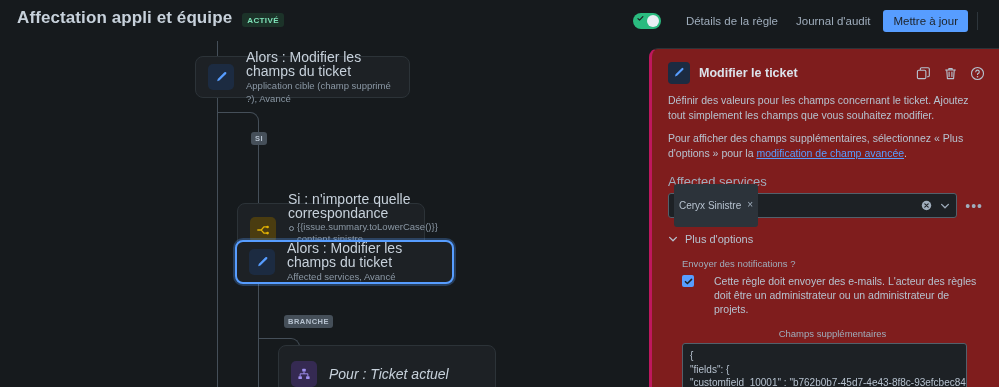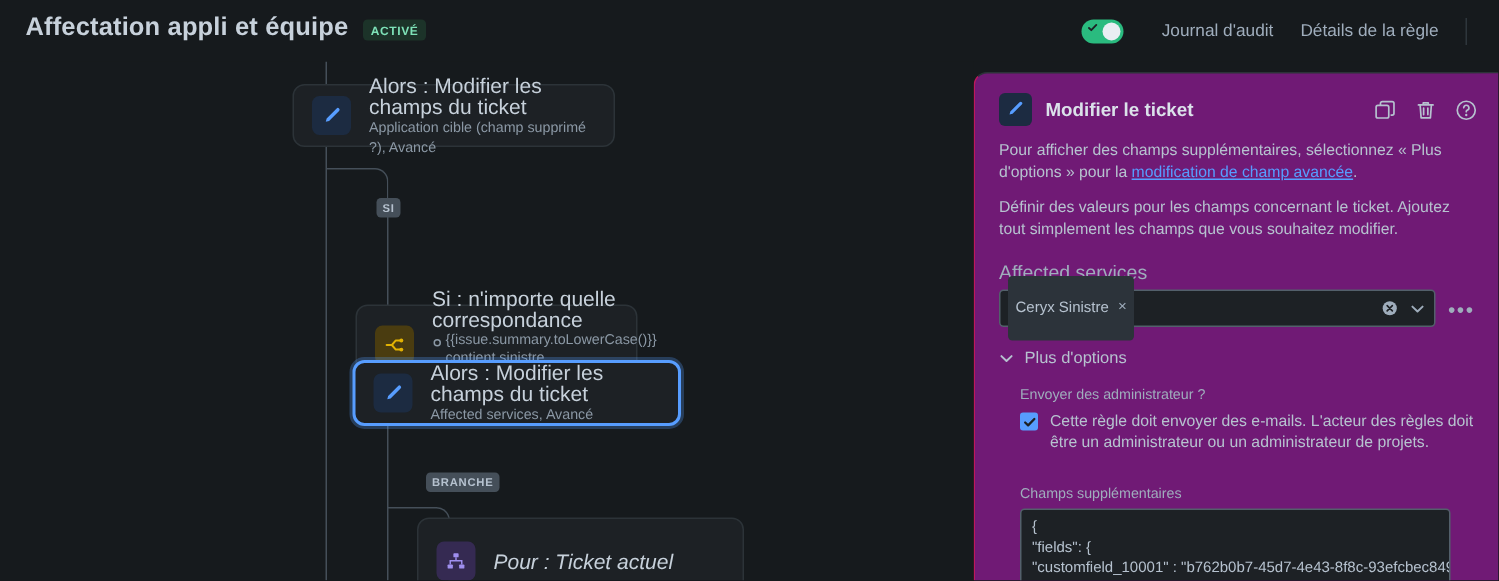--- a/index.html
+++ b/index.html
@@ -101,23 +101,23 @@
   }
   .flag {
     position: absolute; font-size: 7.5px; font-weight: 700; letter-spacing: .5px;
     color: #b6c2cf; background: #454f59; border-radius: 3px;
     padding: 2px 4px 2px 4px;
   }
 
   
   #panel {
     position: absolute; left: 649px; top: 48px; width: 350px; height: 339px;
-    background: #701a75;
+    background: #7f1d1d;
     border-top: 1px solid #2c3338;
-    border-left: 1px solid #be185d;
+    border-left: 3px solid #be185d;
     border-top-left-radius: 9px;
     overflow: hidden;
   }
   #panel-head {
     display: flex; align-items: center; padding: 13px 14px 0 16px;
   }
   #panel-head .node-icon { width: 22px; height: 22px; border-radius: 4px; margin-right: 9px; }
   #panel-title { font-size: 12.5px; color: #dbe2ea; font-weight: 700; flex: 1; }
   .head-icons { display: flex; align-items: center; gap: 12px; }
   .head-icons span { cursor: pointer; display: flex; }
@@ -144,28 +144,28 @@
     font-size: 10px; color: #b6c2cf;
   }
   .chip .x { color: #9fadbc; font-size: 10px; cursor: pointer; line-height: 1; }
   .sel-actions { margin-left: auto; display: flex; align-items: center; gap: 8px; }
   .dots { font-size: 14px; color: #9fadbc; letter-spacing: 1px; cursor: pointer; line-height: 10px; }
   .more-opts {
     margin-top: 15px; display: flex; align-items: center; gap: 7px;
     font-size: 11px; color: #b6c2cf; cursor: pointer;
   }
   .sub-label { font-size: 9.5px; color: #9fadbc; margin-top: 13px; margin-left: 14px; }
-  .cb-row { display: flex; gap: 8px; margin-top: 5px; margin-left: 14px; }
+  .cb-row { display: flex; gap: 20px; margin-top: 5px; margin-left: 14px; }
   .cbox {
     width: 12px; height: 12px; border-radius: 2px; background: #579dff;
     flex: none; margin-top: 1px; display: flex; align-items: center; justify-content: center;
     cursor: pointer;
   }
   .cb-text { font-size: 10.5px; color: #b6c2cf; line-height: 14px; }
-  .ta-label { font-size: 9.5px; color: #9fadbc; margin-top: 22px; margin-left: 14px; }
+  .ta-label { font-size: 9.5px; color: #9fadbc; margin-top: 12px; margin-left: 14px; text-align: center; }
   .ta {
     margin-left: 14px; margin-top: 4px; margin-right: 16px;
     height: 62px; background: #1d2125;
     border: 1px solid #53606b; border-radius: 3px;
     padding: 5px 7px; font-size: 10px; color: #b6c2cf;
     line-height: 13.5px; white-space: pre; overflow: hidden;
     font-family: "Liberation Sans", sans-serif;
   }
 </style>
 </head>
@@ -178,22 +178,23 @@
       <div id="page-title">Affectation appli et équipe</div>
       <div id="status-badge">ACTIVÉ</div>
     </div>
 
     <div id="topbar-right">
       <div class="toggle">
         <svg class="chk" viewBox="0 0 10 10">
           <path d="M1.4 5.2 L3.6 7.3 L8.4 2.3" stroke="#1d2125" stroke-width="1.8" fill="none" stroke-linecap="round" stroke-linejoin="round"></path>
         </svg>
       </div>
+      <div class="tb-link">Détails de la règle</div>
       <div class="tb-link">Journal d'audit</div>
-      <div class="tb-link">Détails de la règle</div>
+      <div class="tb-btn-primary">Mettre à jour</div>
       <div class="tb-sep"></div>
     </div>
   </div>
 
   <div id="canvas">
 
     <div class="vline" style="left:217px; top:0px; height:346px;"></div>
 
     <div class="conn" style="left:217px; top:71px; width:42px; height:30px; border-width:1px 1px 0 0; border-radius:0 9px 0 0; background:transparent;"></div>
 
@@ -290,24 +291,24 @@
           <svg width="15" height="15" viewBox="0 0 16 16">
             <circle cx="8" cy="8" r="6.4" stroke="#b6c2cf" stroke-width="1.2" fill="none"></circle>
             <path d="M6.2 6.2a1.85 1.85 0 1 1 2.3 1.9c-.4.15-.5.5-.5.9" stroke="#b6c2cf" stroke-width="1.2" fill="none" stroke-linecap="round"></path>
             <circle cx="8" cy="11.4" r=".85" fill="#b6c2cf"></circle>
           </svg>
         </span>
       </div>
     </div>
 
     <div class="pbody">
+      <div class="ptext">Définir des valeurs pour les champs concernant le ticket. Ajoutez tout simplement les champs que vous souhaitez modifier.</div>
       <div class="ptext">
         <span>Pour afficher des champs supplémentaires, sélectionnez « Plus d'options » pour la </span><span class="plink">modification de champ avancée</span><span>.</span>
       </div>
-      <div class="ptext">Définir des valeurs pour les champs concernant le ticket. Ajoutez tout simplement les champs que vous souhaitez modifier.</div>
 
 
       <div class="flabel">Affected services</div>
       <div class="field-row">
         <div class="select-box">
           <span class="chip">
             <span>Ceryx Sinistre</span>
             <span class="x">×</span>
           </span>
           <span class="sel-actions">
@@ -329,21 +330,21 @@
 
       <div class="more-opts">
         <span>
           <svg width="10" height="10" viewBox="0 0 10 10" style="display:block">
             <path d="M1.6 3.4 L5 6.7 L8.4 3.4" stroke="#b6c2cf" stroke-width="1.3" fill="none" stroke-linecap="round" stroke-linejoin="round"></path>
           </svg>
         </span>
         <span>Plus d'options</span>
       </div>
 
-      <div class="sub-label">Envoyer des administrateur ?</div>
+      <div class="sub-label">Envoyer des notifications ?</div>
       <div class="cb-row">
         <span class="cbox">
           <svg width="9" height="9" viewBox="0 0 10 10">
             <path d="M1.6 5.2 L3.8 7.3 L8.4 2.6" stroke="#1d2125" stroke-width="1.7" fill="none" stroke-linecap="round" stroke-linejoin="round"></path>
           </svg>
         </span>
         <span class="cb-text">Cette règle doit envoyer des e-mails. L'acteur des règles doit être un administrateur ou un administrateur de projets.</span>
       </div>
 
       <div class="ta-label">Champs supplémentaires</div>

